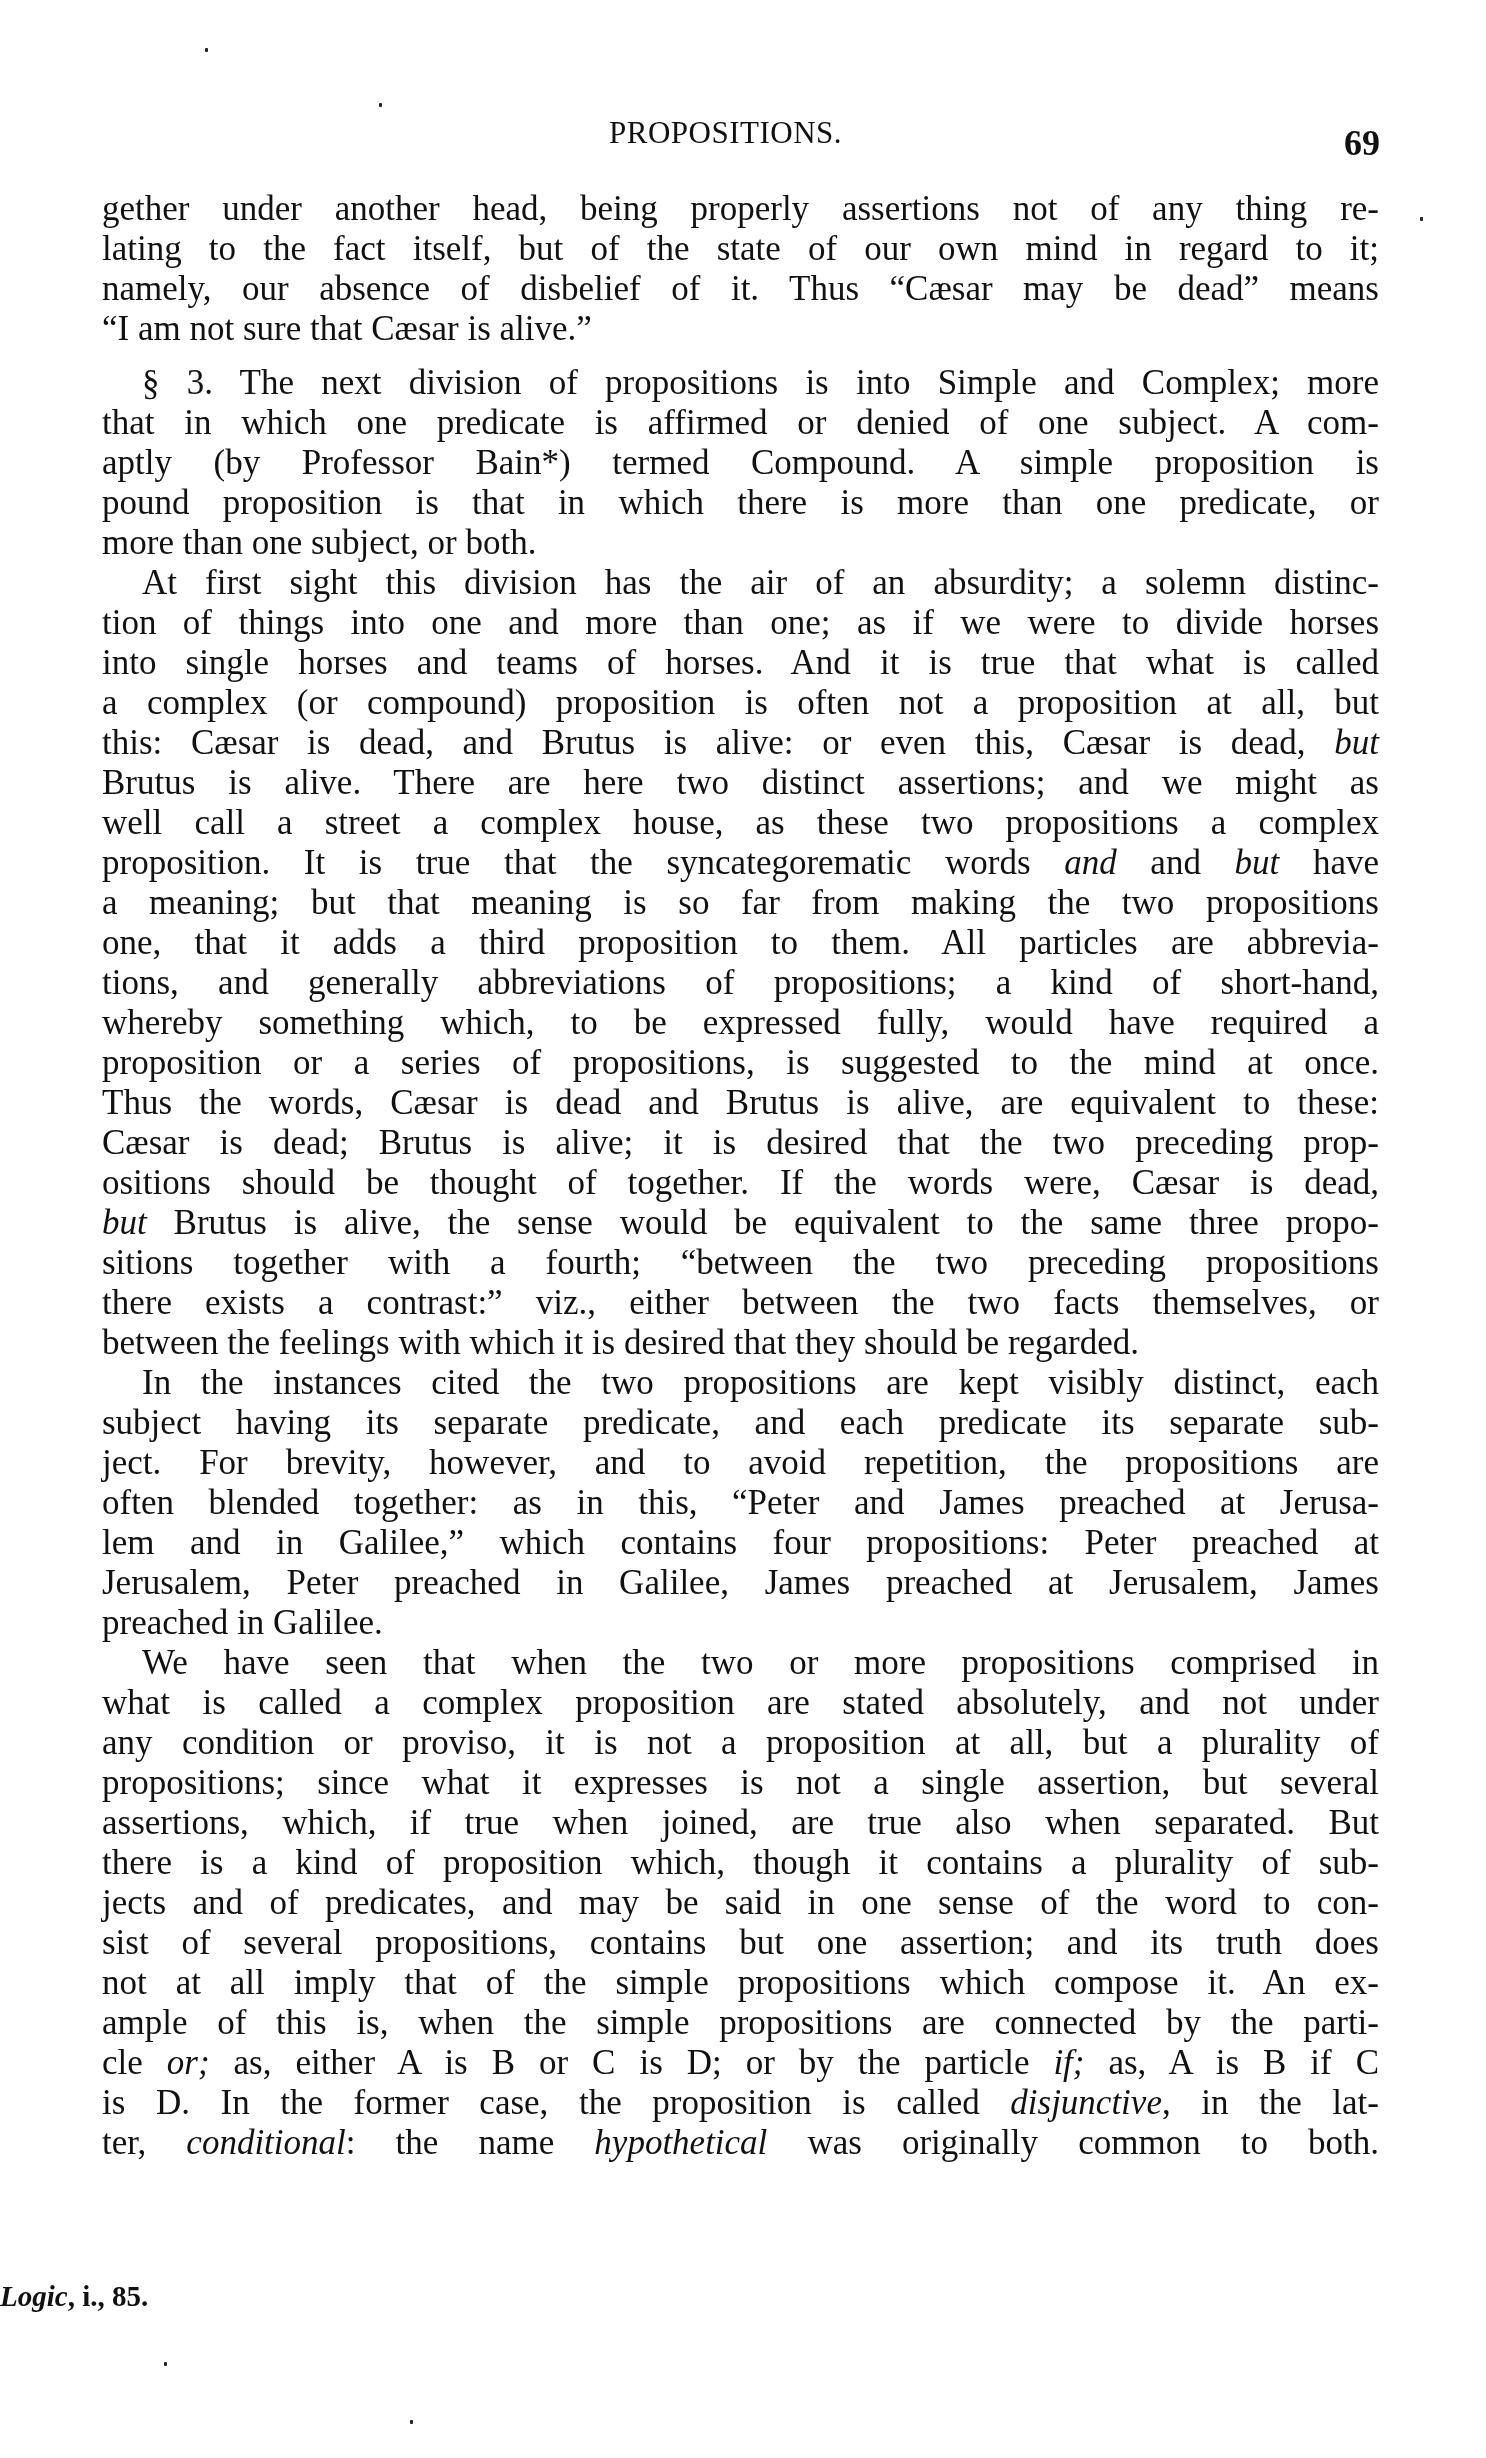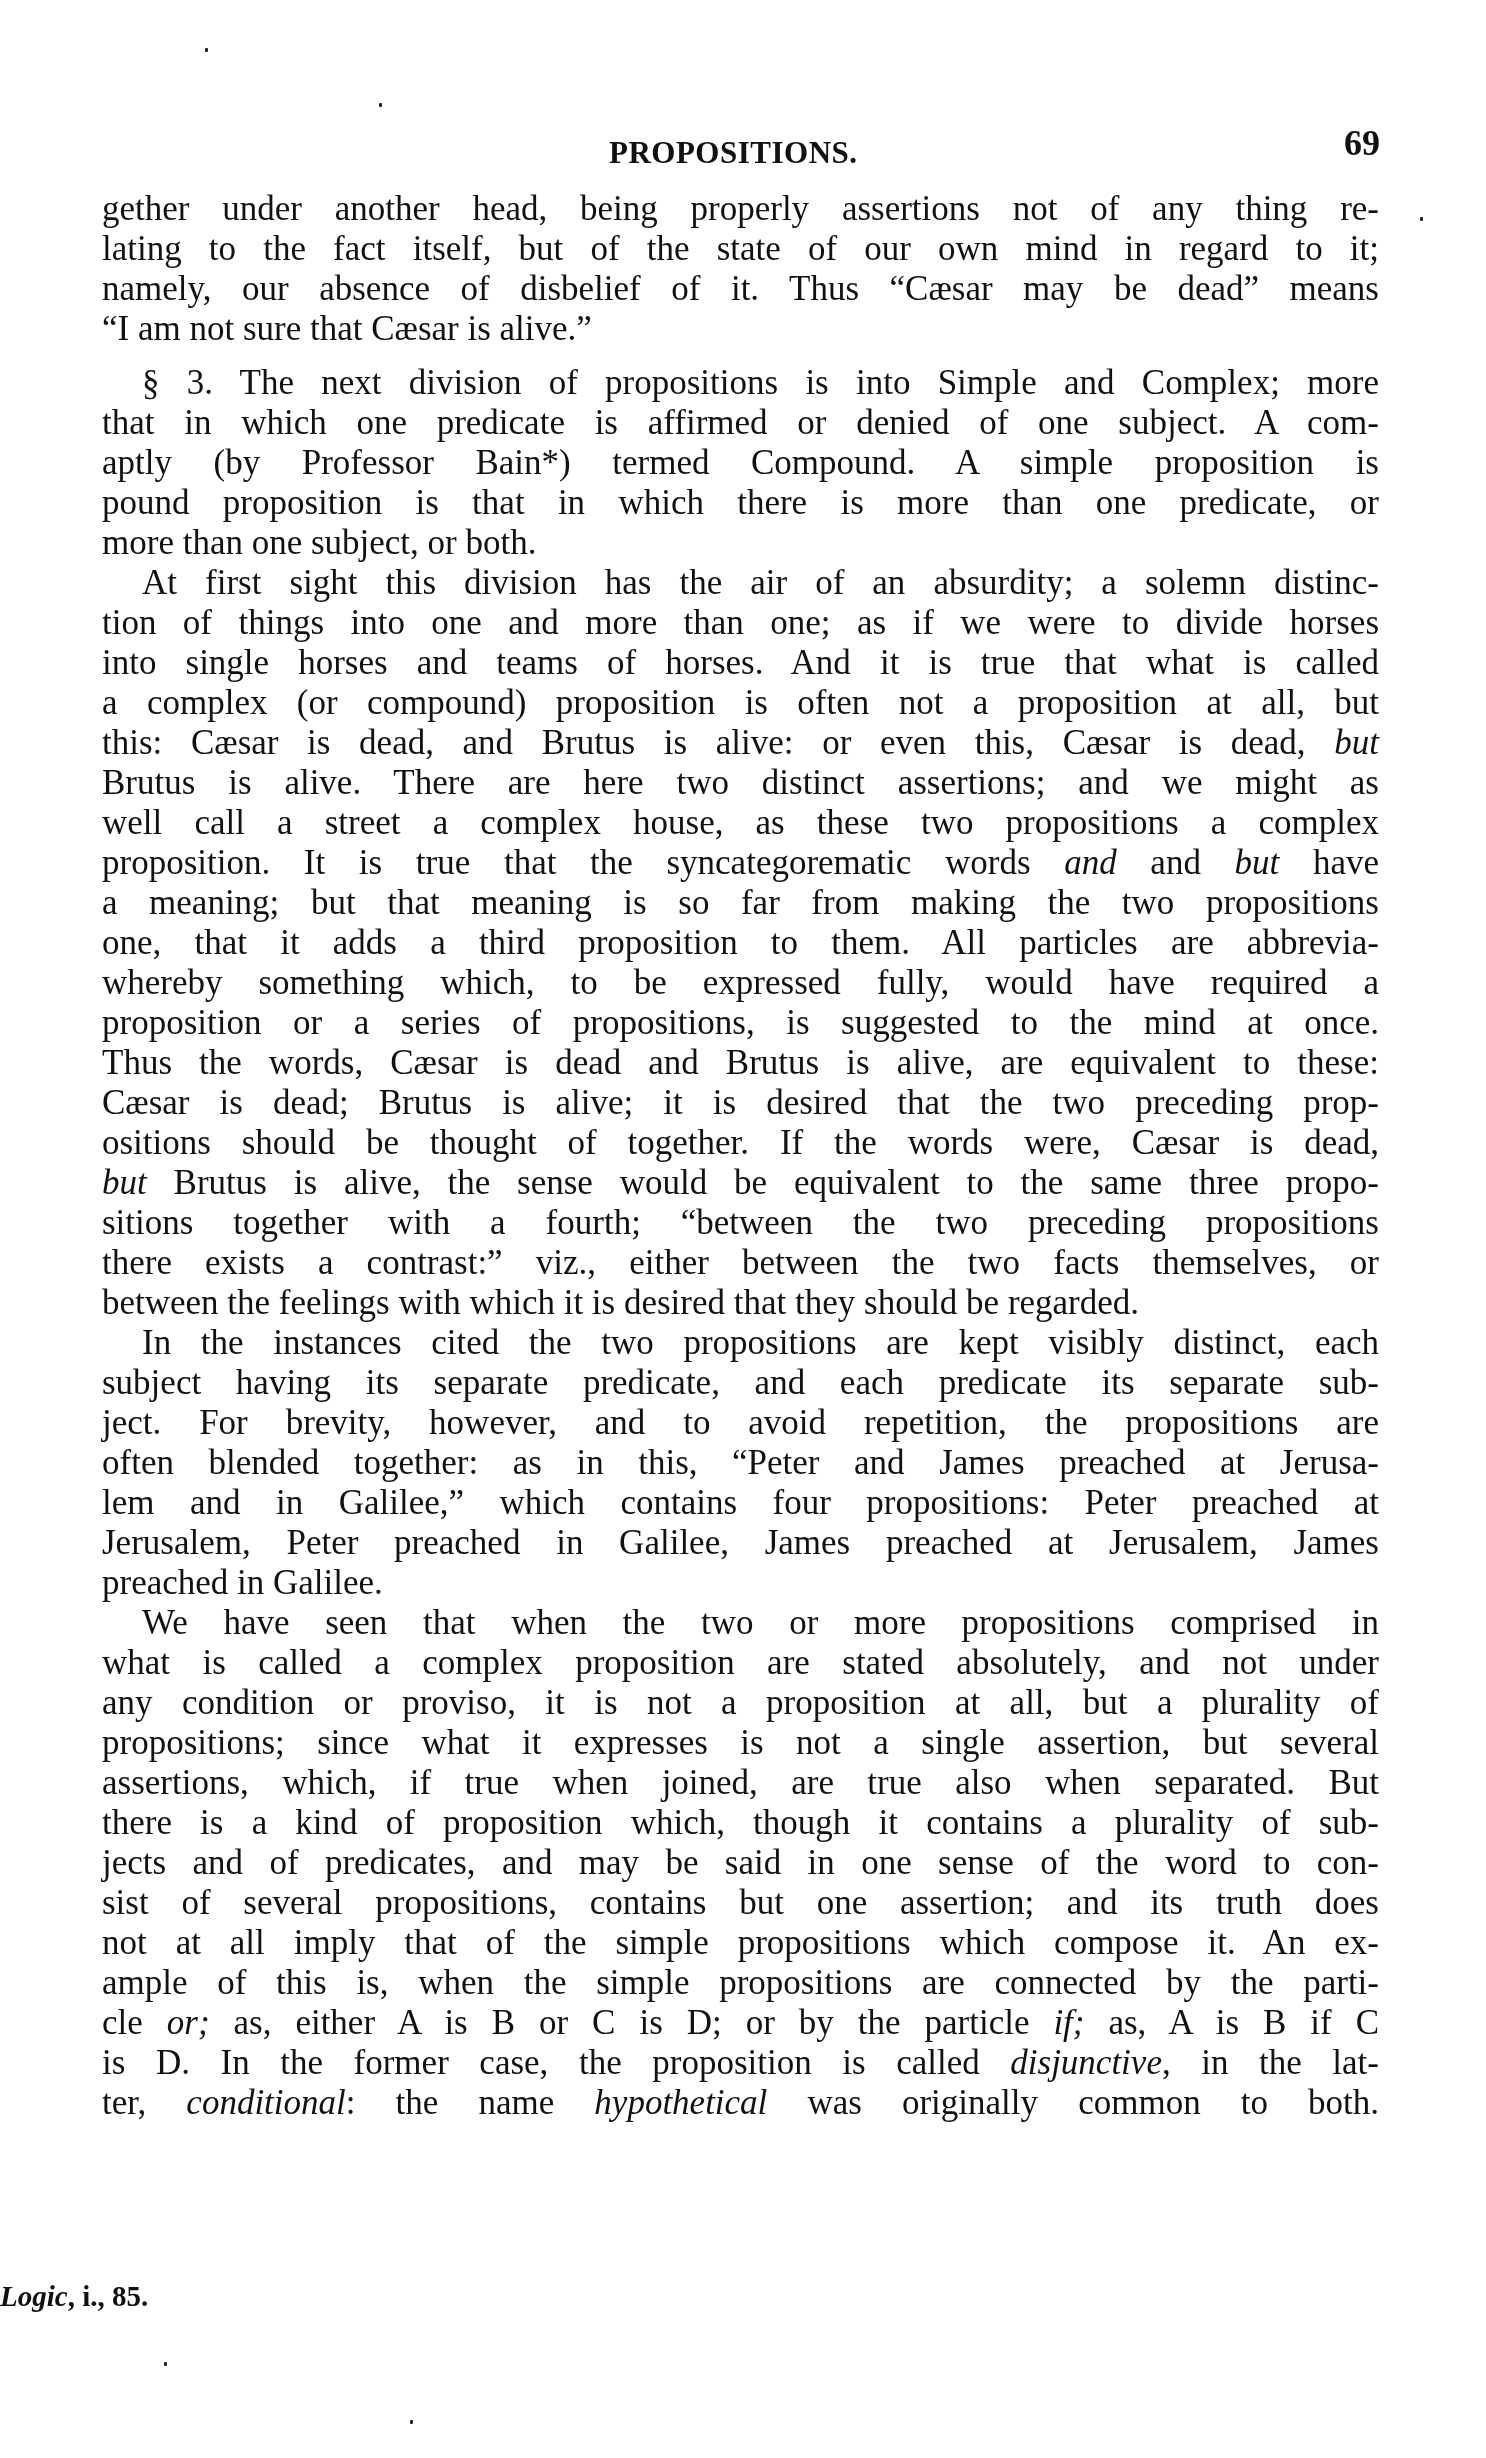--- a/index.html
+++ b/index.html
@@ -1,19 +1,19 @@
 <!DOCTYPE html>
 <html><head>
 <meta charset="utf-8">
 <style>
   html, body { margin: 0; padding: 0; background: #ffffff; }
   body { width: 1487px; height: 2459px; position: relative; overflow: hidden;
          font-family: "Liberation Serif", "DejaVu Serif", serif; color: #111111; }
   .running-head { position: absolute; left: 609px; top: 113px; font-size: 31px;
-                  font-weight: bold; letter-spacing: 0.5px; line-height: 40px; margin-top: 20px; }
+                  font-weight: normal; letter-spacing: 0.5px; line-height: 40px; }
   .page-number { position: absolute; right: 107px; top: 123px; font-size: 36px;
                  font-weight: bold; line-height: 40px; }
   .body-text { position: absolute; left: 102px; width: 1277px; top: 189px; }
   .para { margin: 0; }
   .para.gap { margin-top: 14px; }
   .line { display: block; height: 40px; line-height: 40px; font-size: 35px;
           font-weight: normal; text-align: justify; text-align-last: justify;
           white-space: nowrap; overflow: visible; }
   .line.last { text-align-last: left; }
   .line.indent { padding-left: 40px; }
@@ -46,20 +46,21 @@
       <span class="line indent"><span>At first sight this division has the air of an absurdity; a solemn distinc-</span></span>
       <span class="line"><span>tion of things into one and more than one; as if we were to divide horses</span></span>
       <span class="line"><span>into single horses and teams of horses.  And it is true that what is called</span></span>
       <span class="line"><span>a complex (or compound) proposition is often not a proposition at all, but</span></span>
       <span class="line"><span>this: Cæsar is dead, and Brutus is alive: or even this, Cæsar is dead, </span><span class="it">but</span></span>
       <span class="line"><span>Brutus is alive.  There are here two distinct assertions; and we might as</span></span>
       <span class="line"><span>well call a street a complex house, as these two propositions a complex</span></span>
       <span class="line"><span>proposition.  It is true that the syncategorematic words </span><span class="it">and</span><span> and </span><span class="it">but</span><span> have</span></span>
       <span class="line"><span>a meaning; but that meaning is so far from making the two propositions</span></span>
       <span class="line"><span>one, that it adds a third proposition to them.  All particles are abbrevia-</span></span>
+      <span class="line"><span>tions, and generally abbreviations of propositions; a kind of short-hand,</span></span>
       <span class="line"><span>whereby something which, to be expressed fully, would have required a</span></span>
       <span class="line"><span>proposition or a series of propositions, is suggested to the mind at once.</span></span>
       <span class="line"><span>Thus the words, Cæsar is dead and Brutus is alive, are equivalent to these:</span></span>
       <span class="line"><span>Cæsar is dead; Brutus is alive; it is desired that the two preceding prop-</span></span>
       <span class="line"><span>ositions should be thought of together.  If the words were, Cæsar is dead,</span></span>
       <span class="line"><span class="it">but</span><span> Brutus is alive, the sense would be equivalent to the same three propo-</span></span>
       <span class="line"><span>sitions together with a fourth; “between the two preceding propositions</span></span>
       <span class="line"><span>there exists a contrast:” viz., either between the two facts themselves, or</span></span>
       <span class="line last"><span>between the feelings with which it is desired that they should be regarded.</span></span>
     </div>

